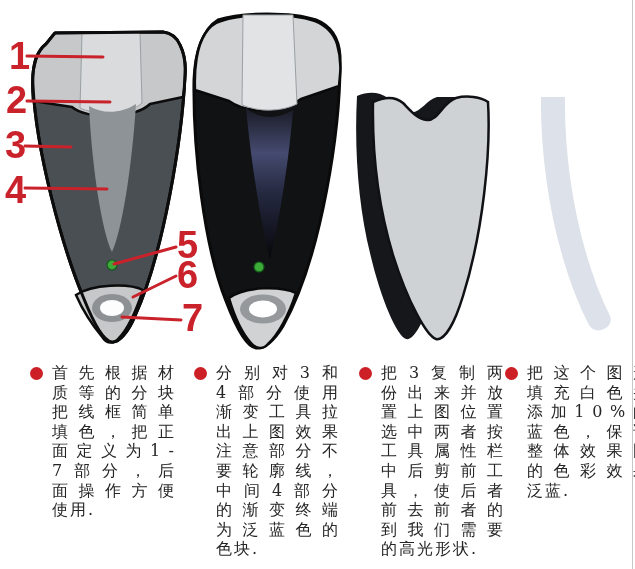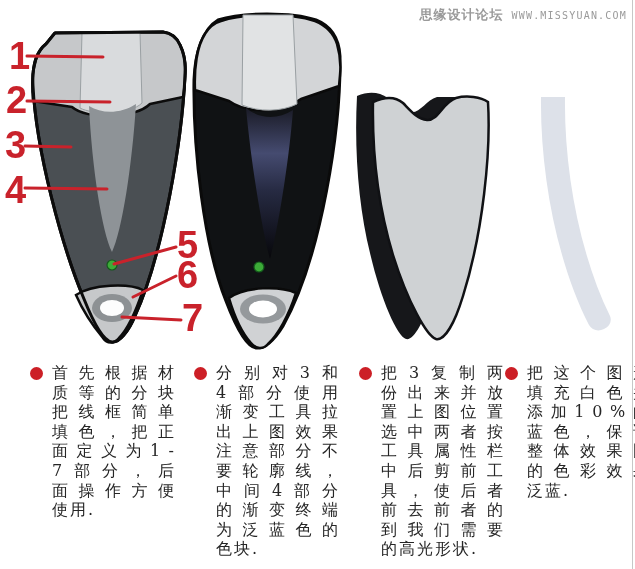--- a/index.html
+++ b/index.html
@@ -20,24 +20,20 @@
   .bullet{width:13px;height:13px;border-radius:50%;background:#cc1f26;margin-top:4px;margin-right:9px;flex:0 0 13px;}
   .step-text{width:122px;font-family:"DejaVu Serif",serif;font-size:16px;color:#262626;}
   .step-line{display:flex;justify-content:space-between;height:19.6px;line-height:19.6px;}
   .step-line.last{justify-content:flex-start;letter-spacing:2px;}
 </style>
 </head>
 <body>
 
 <div class="page">
 
-  <div class="watermark">
-    <span class="wm-name">思缘设计论坛</span>
-    <span class="wm-url">WWW.MISSYUAN.COM</span>
-  </div>
 
   <div class="right-line"></div>
 
   <svg class="figure" width="635" height="360" viewBox="0 0 635 360">
     <defs>
       <linearGradient id="wedgeGrad" x1="0" y1="0" x2="0" y2="1">
         <stop offset="0%" stop-color="#1a1b26"></stop>
         <stop offset="30%" stop-color="#454b70"></stop>
         <stop offset="55%" stop-color="#262a42"></stop>
         <stop offset="100%" stop-color="#07070a"></stop>

